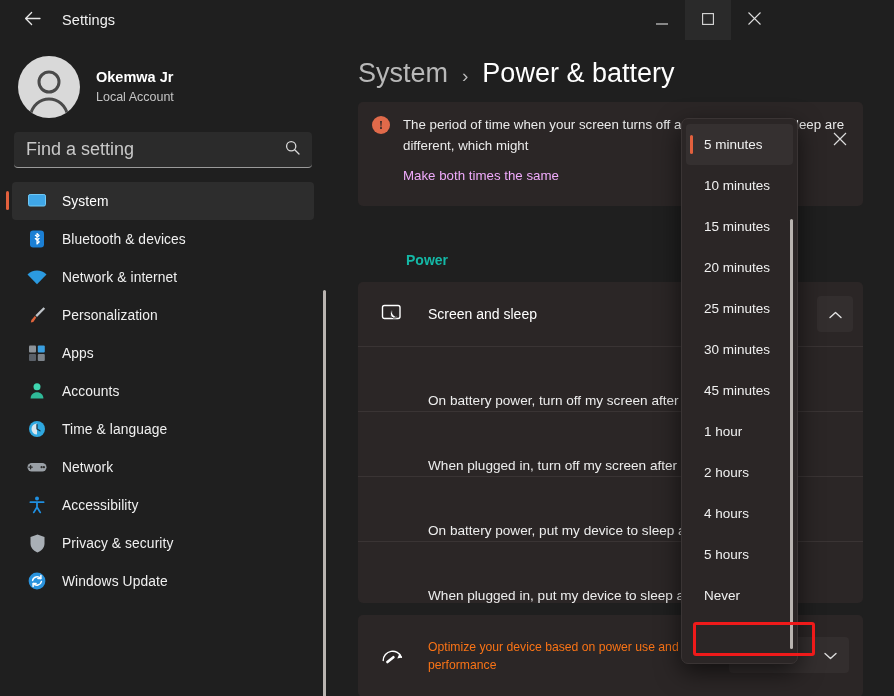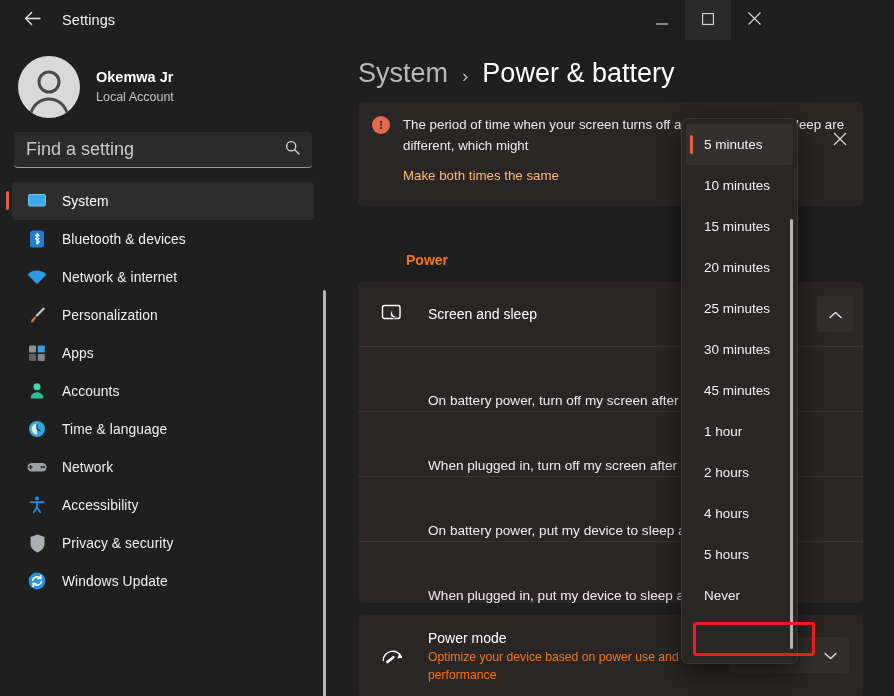--- a/index.html
+++ b/index.html
@@ -105,32 +105,32 @@
   .banner-row { display: flex; }
   .banner-icon {
     width: 18px; height: 18px; border-radius: 50%; background: #e06a4a;
     flex: 0 0 auto; margin-top: 2px; display: flex; align-items: center; justify-content: center;
     color: #2b2626; font-size: 12px; font-weight: 700; font-family: "Liberation Serif", serif;
   }
   .banner-text {
     margin-left: 13px; font-size: 13.3px; color: #eaeaea; line-height: 21px;
   }
   .banner-link {
-    margin: 12px 0 8px 31px; font-size: 13.3px; color: #fdba74; cursor: pointer;
+    margin: 12px 0 8px 31px; font-size: 13.3px; color: #f0abfc; cursor: pointer;
   }
   .banner-close {
     position: absolute; right: 6px; top: 22px; width: 34px; height: 34px;
     display: flex; align-items: center; justify-content: center; cursor: pointer;
     border-radius: 4px;
   }
   .banner-close svg { stroke: #dcdcdc; }
 
   .section-title {
     position: absolute; left: 28px; top: 150px;
-    font-size: 14px; color: #f97316; font-weight: 700; padding-left: 48px;
+    font-size: 14px; color: #14b8a6; font-weight: 700; padding-left: 48px;
   }
 
   .card {
     position: absolute; left: 28px; width: 505px; background: #2b2626;
     border-radius: 5px; overflow: hidden;
   }
   .card-screen { top: 180px; height: 321px; }
 
   .card-header {
     height: 64px; display: flex; align-items: center; padding-left: 22px;
@@ -446,21 +446,20 @@
       <div class="card card-power">
         <div class="card-header">
           <span class="card-icon">
             <svg width="26" height="22" viewBox="0 0 26 22" fill="none" stroke="#ffffff" stroke-width="1.4">
               <path d="M3.2 15.5a9.4 9.4 0 0 1 18.2-3.2" stroke-linecap="round"></path>
               <path d="M19.6 8.2l2.3 4.4-4.6.9z" fill="#ffffff" stroke="none"></path>
               <path d="M13.4 12.2L7.4 17" stroke-linecap="round" stroke-width="2.6"></path>
             </svg>
           </span>
           <span class="power-textwrap">
-            <span class="power-title">Power mode</span>
             <span class="power-sub">Optimize your device based on power use and performance</span>
           </span>
           <span class="power-combo">
             <span class="power-combo-value">Balanced</span>
             <span>
               <svg width="13" height="8" viewBox="0 0 13 8" fill="none" stroke-width="1.4" stroke-linecap="round" stroke-linejoin="round">
                   <path d="M1 1.5L6.5 6.5L12 1.5"></path>
                 </svg>
             </span>
           </span>

